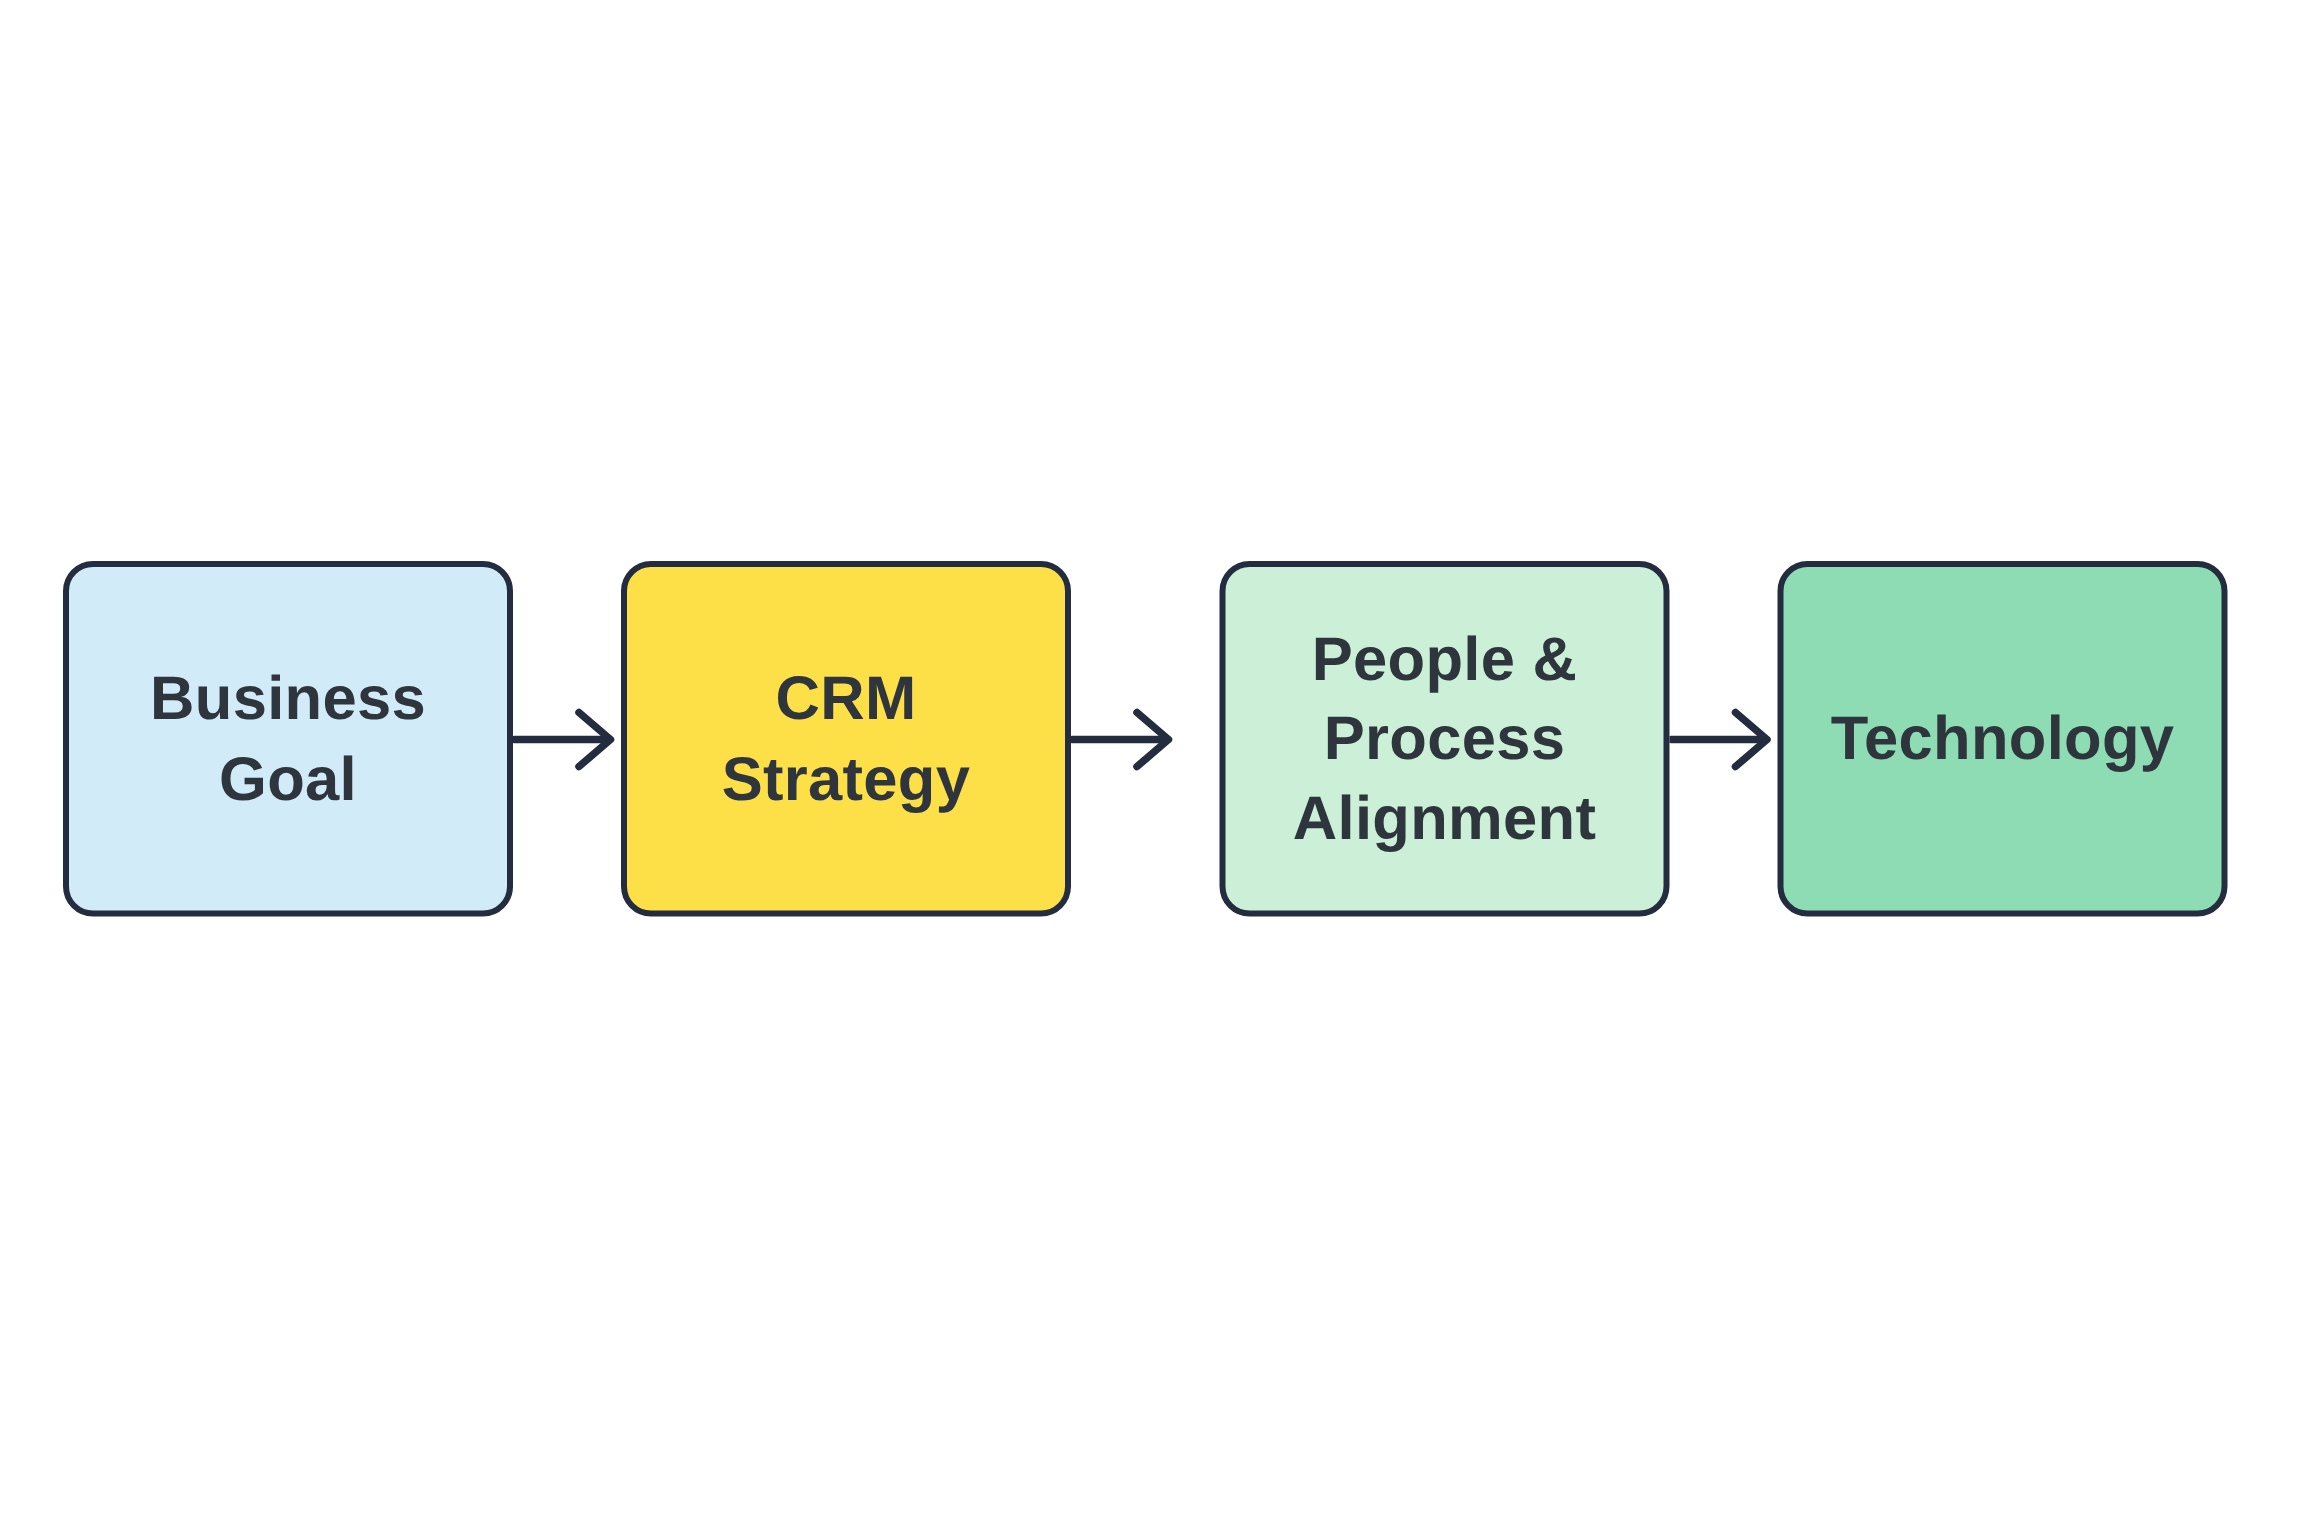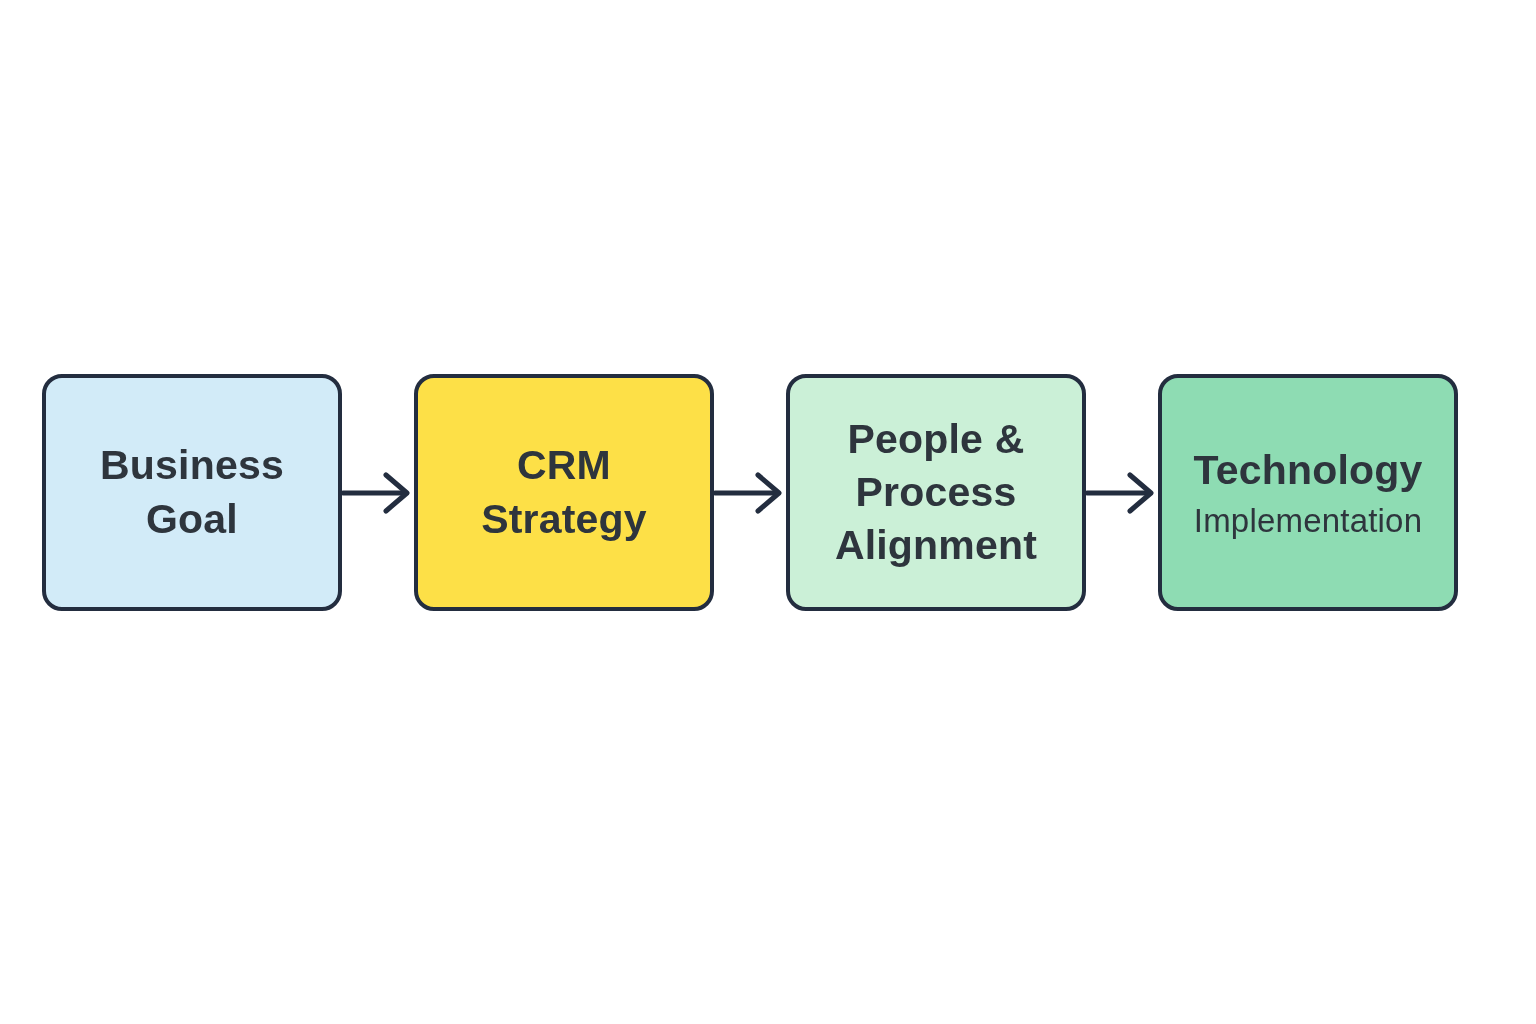--- a/index.html
+++ b/index.html
@@ -86,32 +86,31 @@
 Strategy</span>
     </div>
 
     <span class="arrow" style="color: rgb(35, 45, 63);">
       <svg width="72" height="48" viewBox="0 0 72 48" stroke="currentColor" fill="none" stroke-width="5" stroke-linecap="round" stroke-linejoin="round">
         <line x1="1" y1="24" x2="60" y2="24"></line>
         <polyline points="44,6 65,24 44,42"></polyline>
       </svg>
     </span>
 
-    <div class="step" style="background-color: rgb(203, 240, 215); border-color: rgb(35, 45, 63); color: rgb(46, 53, 61);">
+    <div class="step" style="background-color: rgb(203, 240, 215); border-color: rgb(35, 45, 63); color: rgb(46, 53, 61); margin-left: 27px;">
       <span class="step-label">People &amp;
 Process
 Alignment</span>
     </div>
 
     <span class="arrow" style="color: rgb(35, 45, 63);">
       <svg width="72" height="48" viewBox="0 0 72 48" stroke="currentColor" fill="none" stroke-width="5" stroke-linecap="round" stroke-linejoin="round">
         <line x1="1" y1="24" x2="60" y2="24"></line>
         <polyline points="44,6 65,24 44,42"></polyline>
       </svg>
     </span>
 
     <div class="step" style="background-color: rgb(142, 220, 179); border-color: rgb(35, 45, 63); color: rgb(46, 53, 61); text-align: right;">
       <span class="step-label">Technology</span>
-      <span class="step-sublabel">Implementation</span>
     </div>
 
   </div>
 </div>
 
 </body></html>

